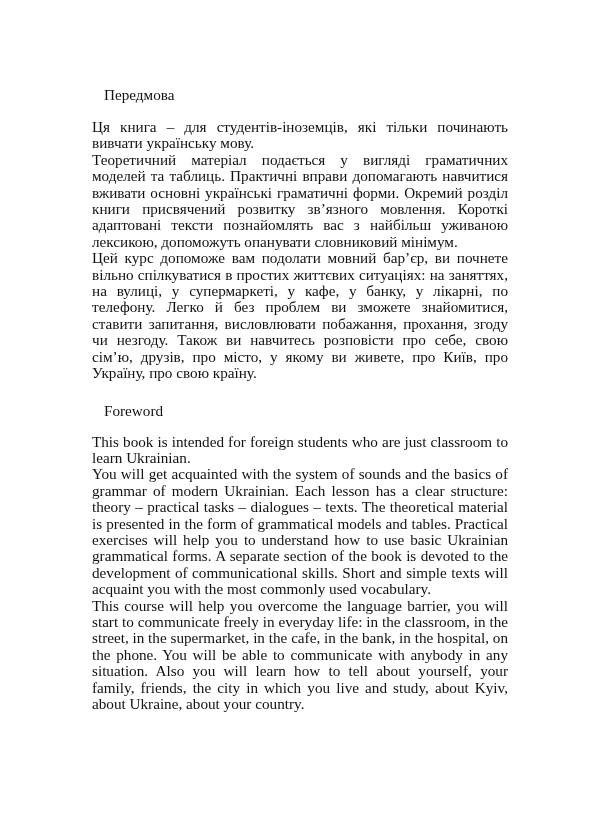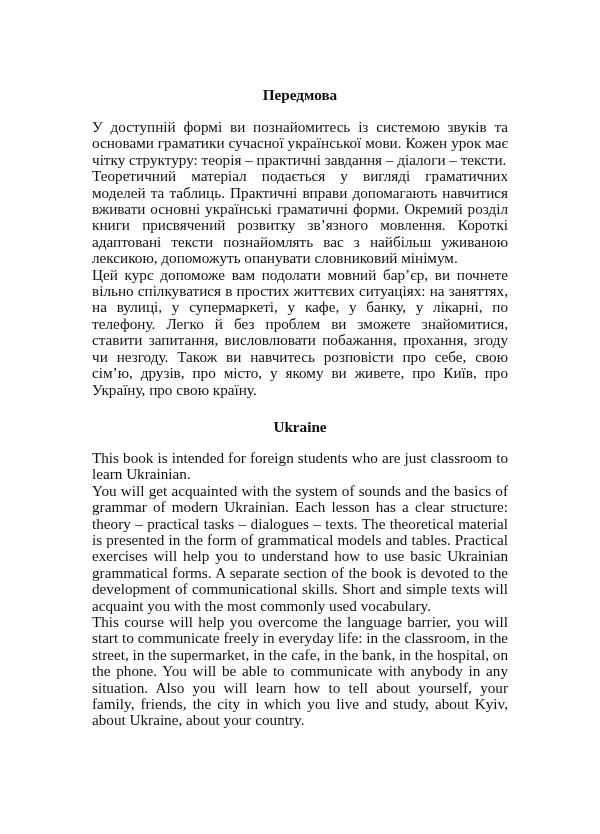--- a/index.html
+++ b/index.html
@@ -3,39 +3,39 @@
 <meta charset="utf-8">
 <style>
   html, body { margin: 0; padding: 0; background: #ffffff; }
   body { width: 600px; height: 834px; position: relative; overflow: hidden; }
   .page {
     position: absolute; left: 92px; top: 84px; width: 416px;
     font-family: "Liberation Serif", serif; font-size: 15.2px; line-height: 16.4px;
     color: #111111;
   }
   .heading {
-    text-align: center; font-weight: bold; font-size: 15.2px;
+    text-align: left; font-weight: normal; font-size: 15.2px;
     line-height: 18px; margin: 12px;
   }
   .h-uk { margin-top: 2px; margin-bottom: 15px; }
   .h-en { margin-top: 20px; margin-bottom: 14px; }
   .para {
     margin: 0; text-align: justify; text-align-last: left;
   }
 </style>
 </head>
 <body>
 
 <div class="page">
   <section>
     <h2 class="heading h-uk">Передмова</h2>
-    <p class="para">У доступній формі ви познайомитесь із системою звуків та основами граматики сучасної української мови. Кожен урок має чітку структуру: теорія – практичні завдання – діалоги – тексти.</p>
+    <p class="para">Ця книга – для студентів-іноземців, які тільки починають вивчати українську мову.</p>
     <p class="para">Теоретичний матеріал подається у вигляді граматичних моделей та таблиць. Практичні вправи допомагають навчитися вживати основні українські граматичні форми. Окремий розділ книги присвячений розвитку зв’язного мовлення. Короткі адаптовані тексти познайомлять вас з найбільш уживаною лексикою, допоможуть опанувати словниковий мінімум.</p>
     <p class="para">Цей курс допоможе вам подолати мовний бар’єр, ви почнете вільно спілкуватися в простих життєвих ситуаціях: на заняттях, на вулиці, у супермаркеті, у кафе, у банку, у лікарні, по телефону. Легко й без проблем ви зможете знайомитися, ставити запитання, висловлювати побажання, прохання, згоду чи незгоду. Також ви навчитесь розповісти про себе, свою сім’ю, друзів, про місто, у якому ви живете, про Київ, про Україну, про свою країну.</p>
   </section>
 
   <section>
-    <h2 class="heading h-en">Ukraine</h2>
+    <h2 class="heading h-en">Foreword</h2>
     <p class="para">This book is intended for foreign students who are just classroom to learn Ukrainian.</p>
     <p class="para">You will get acquainted with the system of sounds and the basics of grammar of modern Ukrainian. Each lesson has a clear structure: theory – practical tasks – dialogues – texts. The theoretical material is presented in the form of grammatical models and tables. Practical exercises will help you to understand how to use basic Ukrainian grammatical forms. A separate section of the book is devoted to the development of communicational skills. Short and simple texts will acquaint you with the most commonly used vocabulary.</p>
     <p class="para">This course will help you overcome the language barrier, you will start to communicate freely in everyday life: in the classroom, in the street, in the supermarket, in the cafe, in the bank, in the hospital, on the phone. You will be able to communicate with anybody in any situation. Also you will learn how to tell about yourself, your family, friends, the city in which you live and study, about Kyiv, about Ukraine, about your country.</p>
   </section>
 </div>
 
 </body></html>

